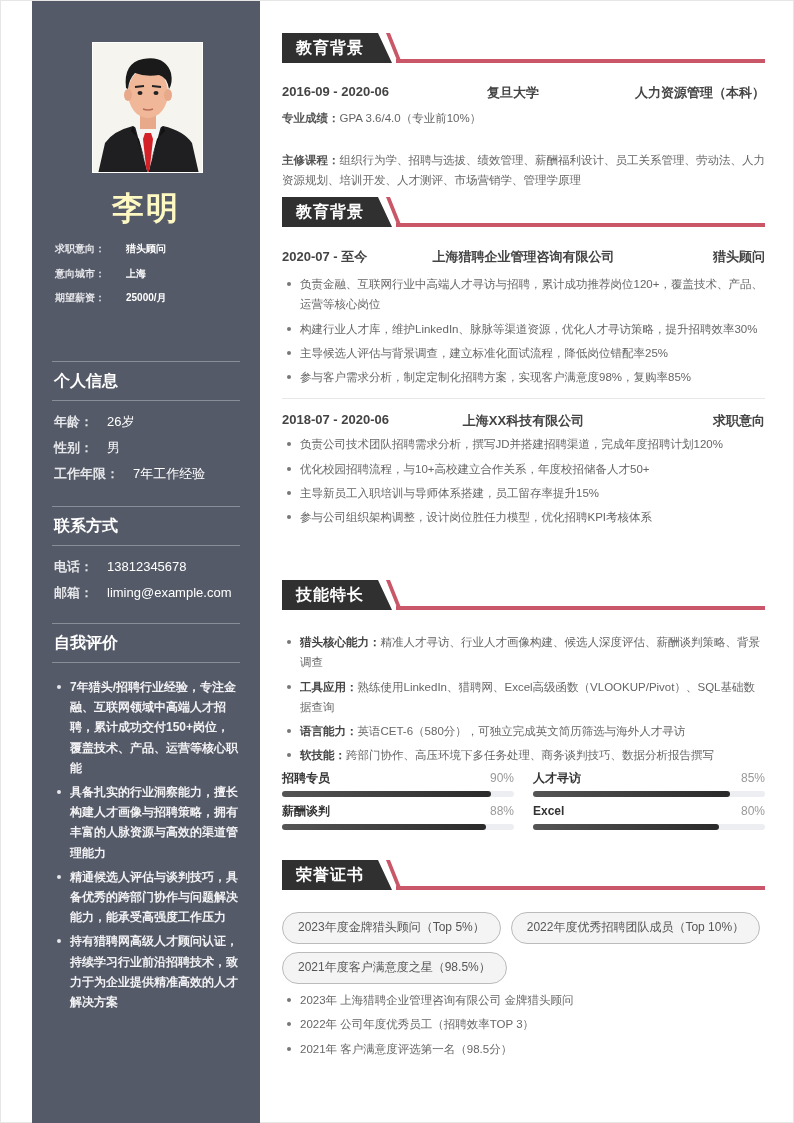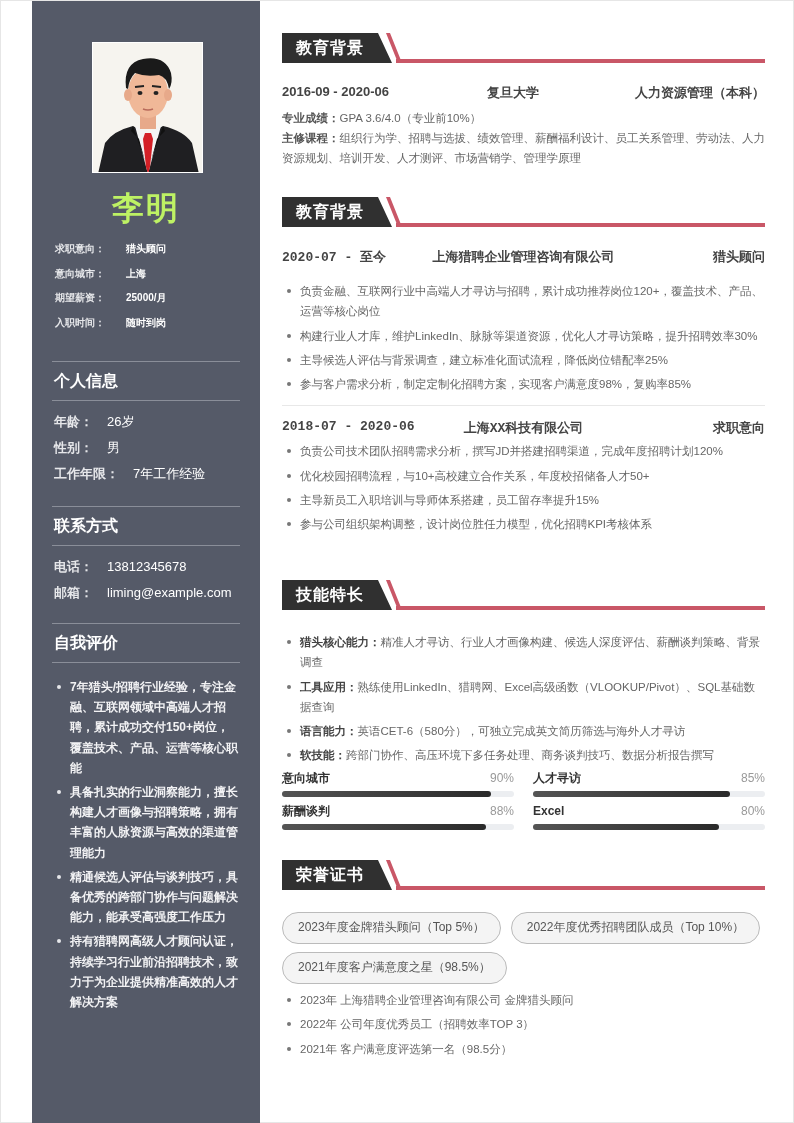--- a/index.html
+++ b/index.html
@@ -1,21 +1,21 @@
 <!DOCTYPE html>
 <html><head>
 <meta charset="utf-8">
 <style>
   * { box-sizing: border-box; margin: 0; padding: 0; }
   html, body { width: 794px; height: 1123px; background: #ffffff; overflow: hidden; }
   body { font-family: "Liberation Sans", "DejaVu Sans", sans-serif; color: #555; position: relative; }
   .page { position: absolute; left: 0; top: 0; width: 794px; height: 1123px; border: 1px solid #e6e6e6; }
   .sidebar { position: absolute; left: 31px; top: 0; width: 228px; height: 1123px; background: #555a68; color: #fff; padding: 0 20px; }
   .photo { position: absolute; left: 60px; top: 41px; width: 111px; height: 131px; background: #f6f4f0; overflow: hidden; border: 1px solid #fff; }
-  .name { position: absolute; top: 186px; left: 0; width: 228px; text-align: center; font-size: 32px; font-weight: bold; letter-spacing: 2px; color: #bef264; }
+  .name { position: absolute; top: 186px; left: 0; width: 228px; text-align: center; font-size: 32px; font-weight: bold; letter-spacing: 2px; color: #fef9c3; }
   .intent { position: absolute; top: 236px; left: 23px; right: 20px; }
   .kv { display: flex; font-size: 10px; line-height: 24.5px; font-weight: bold; }
   .kv .k { color: #e6e7ea; width: 71px; }
   .kv .v { color: #fff; }
   .sb-section { position: absolute; left: 20px; right: 20px; }
   .sb-divider { border-top: 1px solid #8a8e99; }
   .sb-title { font-size: 16px; font-weight: bold; color: #fff; padding: 9px 2px 8px; border-bottom: 1px solid #8a8e99; }
   .sb-kv { padding: 8px 2px 0; }
   .sb-kv .kv { line-height: 26px; font-size: 13px; }
   .sb-kv .kv .k { width: auto; margin-right: 14px; }
@@ -26,21 +26,21 @@
 
   .main { position: absolute; left: 281px; top: 0; width: 483px; }
   .sec-head { position: relative; height: 32px; }
   .sec-head .tag { position: absolute; left: 0; top: 0; height: 30px; width: 110px; background: #303030; clip-path: polygon(0 0, 96px 0, 110px 30px, 0 30px); color: #fff; font-weight: bold; font-size: 16px; line-height: 30px; padding-left: 14px; letter-spacing: 1px; }
   .sec-head .slash { position: absolute; left: 104px; top: 0; width: 16px; height: 30px; background: #c95767; clip-path: polygon(0 0, 4px 0, 16px 30px, 12px 30px); }
   .sec-head .line { position: absolute; left: 114px; right: 0; top: 26px; height: 4px; background: #c95767; }
   .edu-row { display: flex; justify-content: space-between; font-size: 13px; font-weight: bold; color: #444; margin-top: 19px; }
   .edu-row .mid { position: absolute; left: 205px; }
   .line-text { font-size: 11.5px; line-height: 20px; color: #666; }
   .line-text b { color: #555; }
-  .job-head { position: relative; display: flex; justify-content: space-between; font-size: 13px; font-weight: bold; color: #444; height: 20px; font-family: Liberation Mono, monospace; }
+  .job-head { position: relative; display: flex; justify-content: space-between; font-size: 13px; font-weight: bold; color: #444; height: 20px; }
   .job-head .co { position: absolute; left: 50%; transform: translateX(-50%); white-space: nowrap; }
   .bullets { list-style: none; }
   .bullets li { position: relative; padding-left: 18px; font-size: 11.5px; line-height: 20.3px; color: #666; margin-bottom: 4px; }
   .bullets li::before { content: ""; position: absolute; left: 5px; top: 8px; width: 4px; height: 4px; border-radius: 50%; background: #777; }
   .bullets li b { color: #444; }
   .sep { border-top: 1px solid #e8e8e8; }
   .skills-grid { display: grid; grid-template-columns: 232px 232px; column-gap: 19px; row-gap: 6px; }
   .skill .top { display: flex; justify-content: space-between; font-size: 12px; font-weight: bold; color: #333; line-height: 16px; }
   .skill .top .pct { font-weight: normal; color: #999; }
   .skill .bar { margin-top: 5px; height: 6px; background: #eceef1; border-radius: 3px; position: relative; }
@@ -93,24 +93,20 @@
         <span class="v">猎头顾问</span>
       </div>
       <div class="kv">
         <span class="k">意向城市：</span>
         <span class="v">上海</span>
       </div>
       <div class="kv">
         <span class="k">期望薪资：</span>
         <span class="v">25000/月</span>
       </div>
-      <div class="kv">
-        <span class="k">入职时间：</span>
-        <span class="v">随时到岗</span>
-      </div>
     </div>
 
     <div class="sb-section" style="top:360px;">
       <div class="sb-divider"></div>
       <div class="sb-title">个人信息</div>
       <div class="sb-kv">
         <div class="kv">
           <span class="k">年龄：</span>
           <span class="v">26岁</span>
         </div>
@@ -161,39 +157,39 @@
         <div class="line"></div>
       </div>
       <div class="edu-row" style="position:relative;">
         <span>2016-09 - 2020-06</span>
         <span class="mid">复旦大学</span>
         <span>人力资源管理（本科）</span>
       </div>
       <div class="line-text" style="margin-top:6px;">
         <b>专业成绩：</b><span>GPA 3.6/4.0（专业前10%）</span>
       </div>
-      <div class="line-text" style="margin-top:0;">
+      <div class="line-text" style="margin-top:22px;">
         <b>主修课程：</b><span>组织行为学、招聘与选拔、绩效管理、薪酬福利设计、员工关系管理、劳动法、人力资源规划、培训开发、人才测评、市场营销学、管理学原理</span>
       </div>
     </section>
 
     <section style="position:absolute; top:196px; left:0; width:483px;">
       <div class="sec-head">
         <div class="tag">教育背景</div>
         <div class="slash"></div>
         <div class="line"></div>
       </div>
 
       <div style="margin-top:19px;">
         <div class="job-head">
           <span>2020-07 - 至今</span>
           <span class="co">上海猎聘企业管理咨询有限公司</span>
           <span>猎头顾问</span>
         </div>
-        <ul class="bullets" style="margin-top:13px;">
+        <ul class="bullets" style="margin-top:6px;">
           <li>负责金融、互联网行业中高端人才寻访与招聘，累计成功推荐岗位120+，覆盖技术、产品、运营等核心岗位</li>
           <li>构建行业人才库，维护LinkedIn、脉脉等渠道资源，优化人才寻访策略，提升招聘效率30%</li>
           <li>主导候选人评估与背景调查，建立标准化面试流程，降低岗位错配率25%</li>
           <li>参与客户需求分析，制定定制化招聘方案，实现客户满意度98%，复购率85%</li>
         </ul>
       </div>
 
       <div class="sep" style="margin-top:11px;"></div>
 
       <div style="margin-top:13px;">
@@ -219,21 +215,21 @@
       </div>
       <ul class="bullets" style="margin-top:20px;">
         <li><b>猎头核心能力：</b><span>精准人才寻访、行业人才画像构建、候选人深度评估、薪酬谈判策略、背景调查</span></li>
         <li><b>工具应用：</b><span>熟练使用LinkedIn、猎聘网、Excel高级函数（VLOOKUP/Pivot）、SQL基础数据查询</span></li>
         <li><b>语言能力：</b><span>英语CET-6（580分），可独立完成英文简历筛选与海外人才寻访</span></li>
         <li><b>软技能：</b><span>跨部门协作、高压环境下多任务处理、商务谈判技巧、数据分析报告撰写</span></li>
       </ul>
       <div class="skills-grid" style="margin-top:4px;">
         <div class="skill">
           <div class="top">
-              <span>意向城市</span>
+              <span>招聘专员</span>
               <span class="pct">90%</span>
             </div>
           <div class="bar">
               <div class="fill" style="width: 90%;"></div>
             </div>
         </div>
         <div class="skill">
           <div class="top">
               <span>人才寻访</span>
               <span class="pct">85%</span>

